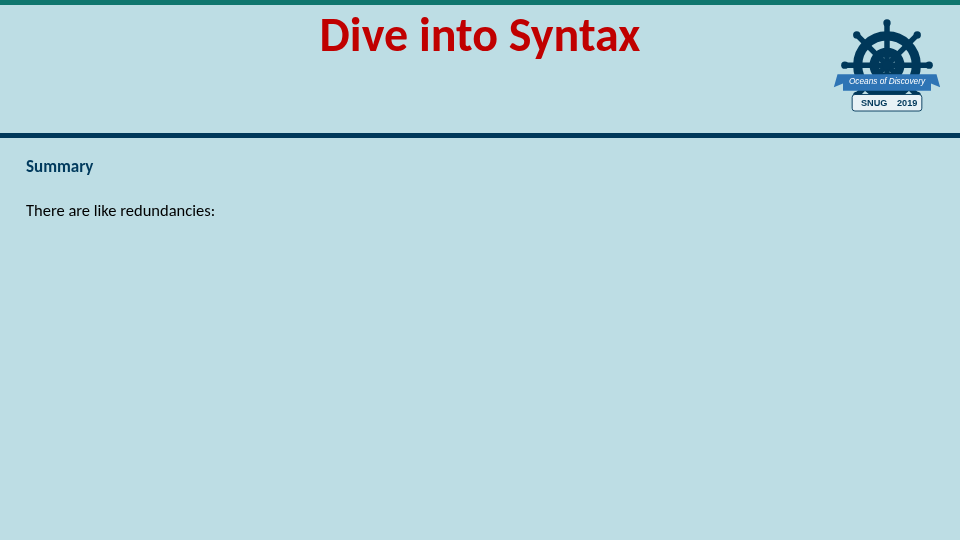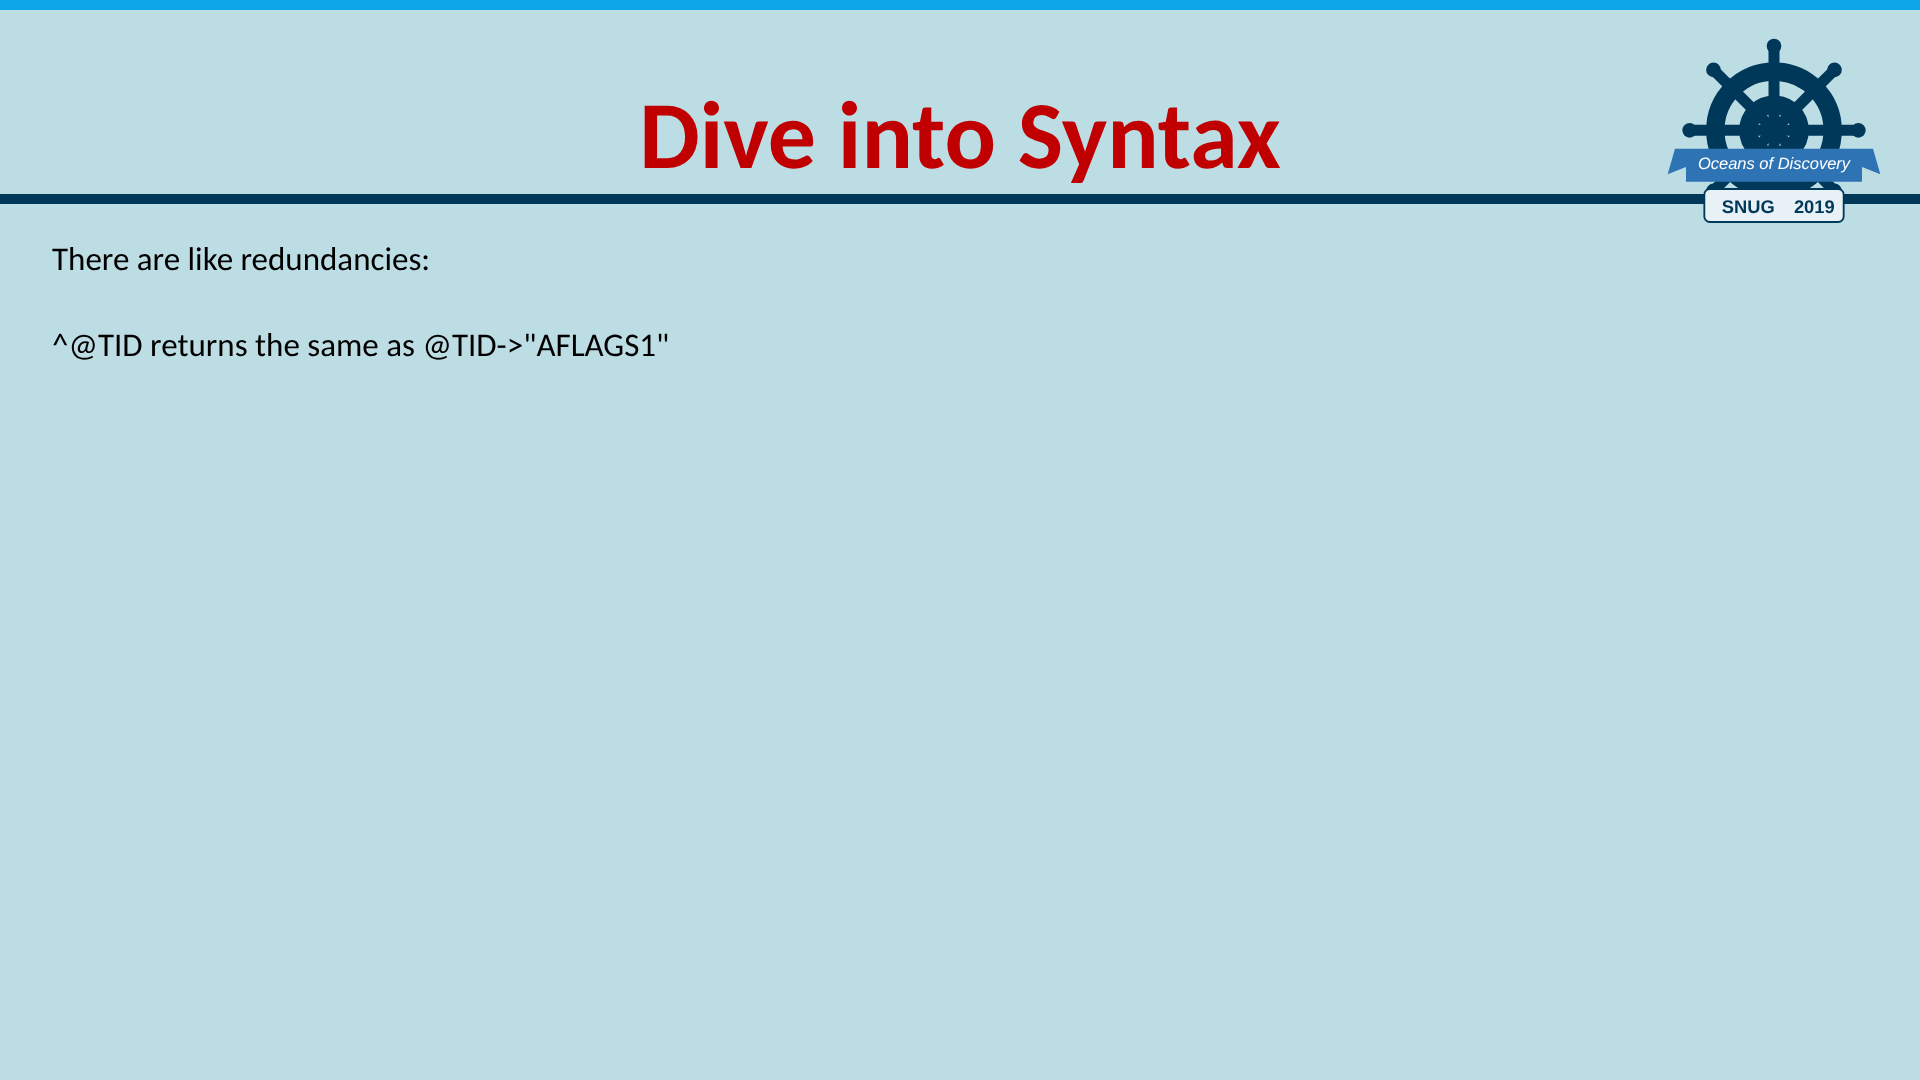--- a/index.html
+++ b/index.html
@@ -4,25 +4,25 @@
 <style>
   * { box-sizing: border-box; margin: 0; padding: 0; }
   html, body { width: 960px; height: 540px; overflow: hidden; }
   body {
     background: #bddde4;
     font-family: Calibri, "Segoe UI", Arial, sans-serif;
     color: #000;
   }
   .header {
     position: relative;
-    height: 102px;
-    border-top: 5px solid #0ea5e9;
+    height: 138px;
+    border-top: 5px solid #0f766e;
     border-bottom: 5px solid #00385a;
     display: flex;
-    align-items: flex-end;
+    align-items: flex-start;
     justify-content: center;
   }
   .title {
     font-size: 48px;
     font-weight: 700;
     color: #c00000;
     text-align: center;
     letter-spacing: 0px;
   }
   .logo {
@@ -85,15 +85,15 @@
 
     <g>
       <rect x="22" y="84" width="76" height="18" rx="3" fill="#e8f2f6" stroke="#00385a" stroke-width="1"></rect>
       <text x="46" y="97" text-anchor="middle" class="year-text">SNUG</text>
       <text x="82" y="97" text-anchor="middle" class="year-text">2019</text>
     </g>
   </svg>
 </div>
 
 <div class="content">
+  <div class="summary-heading">Summary</div>
   <p class="para">There are like redundancies:</p>
-  <p class="para">^@TID returns the same as @TID-&gt;"AFLAGS1"</p>
 </div>
 
 </body></html>

